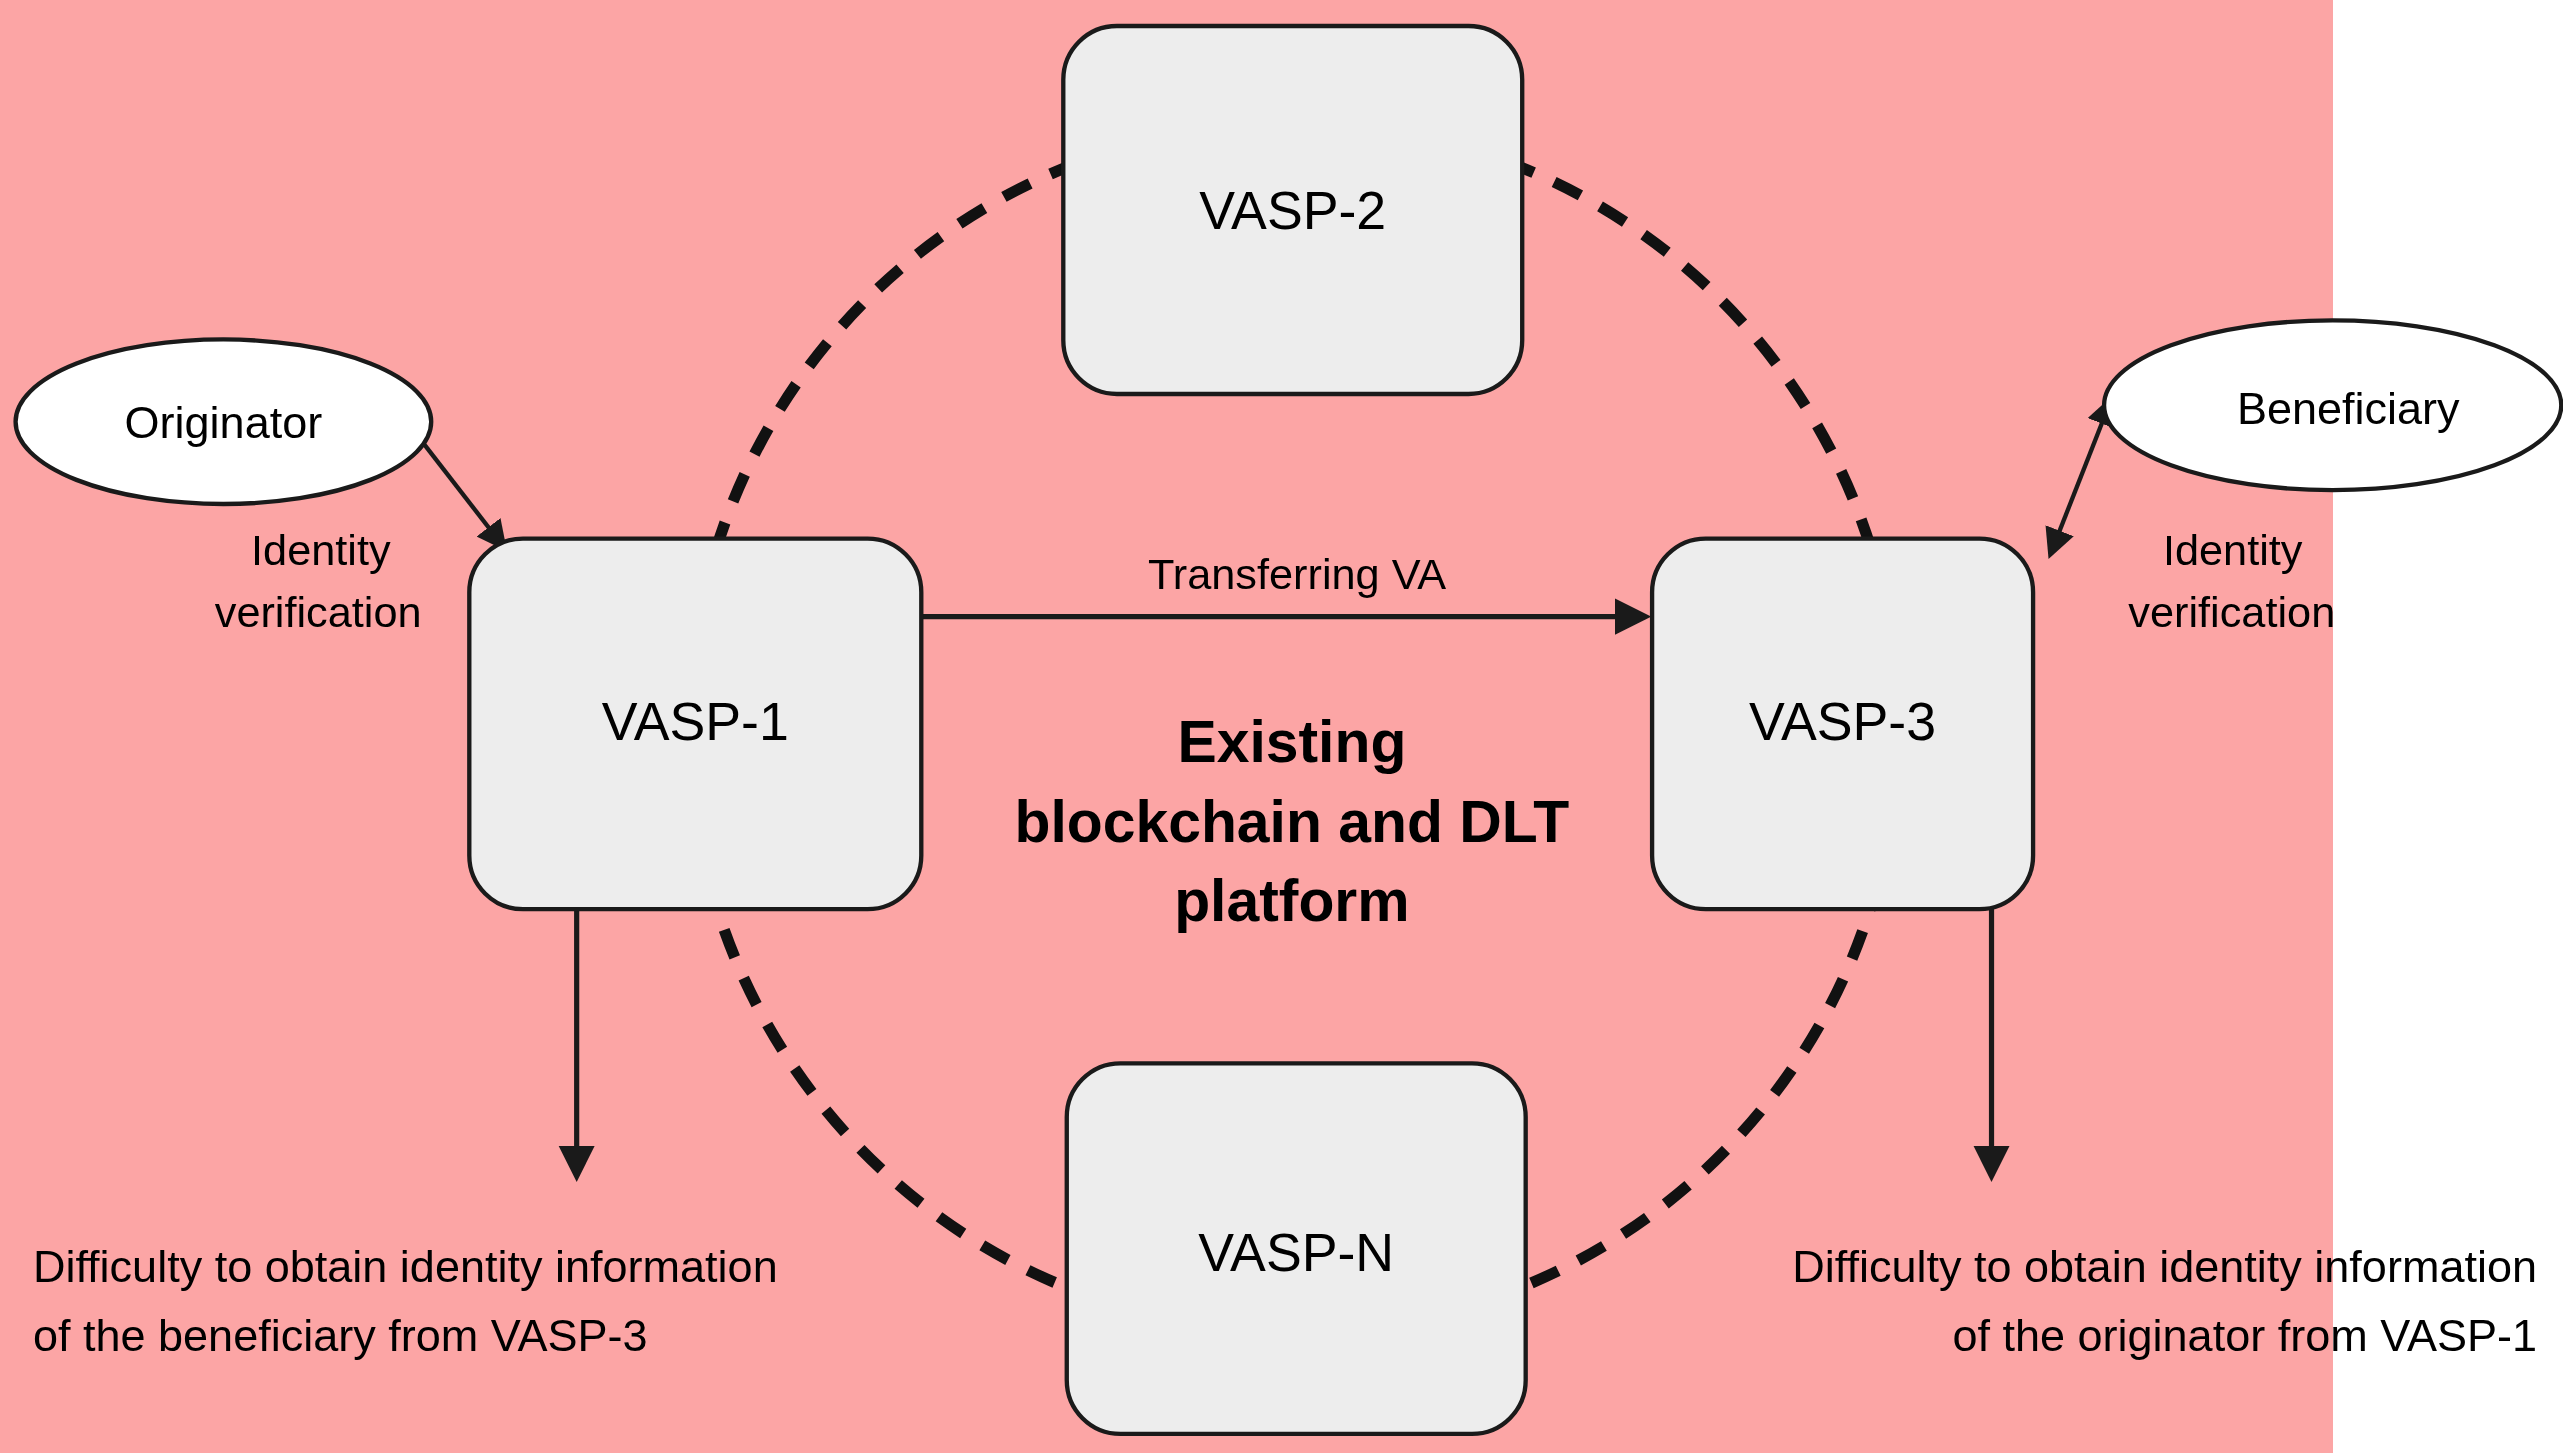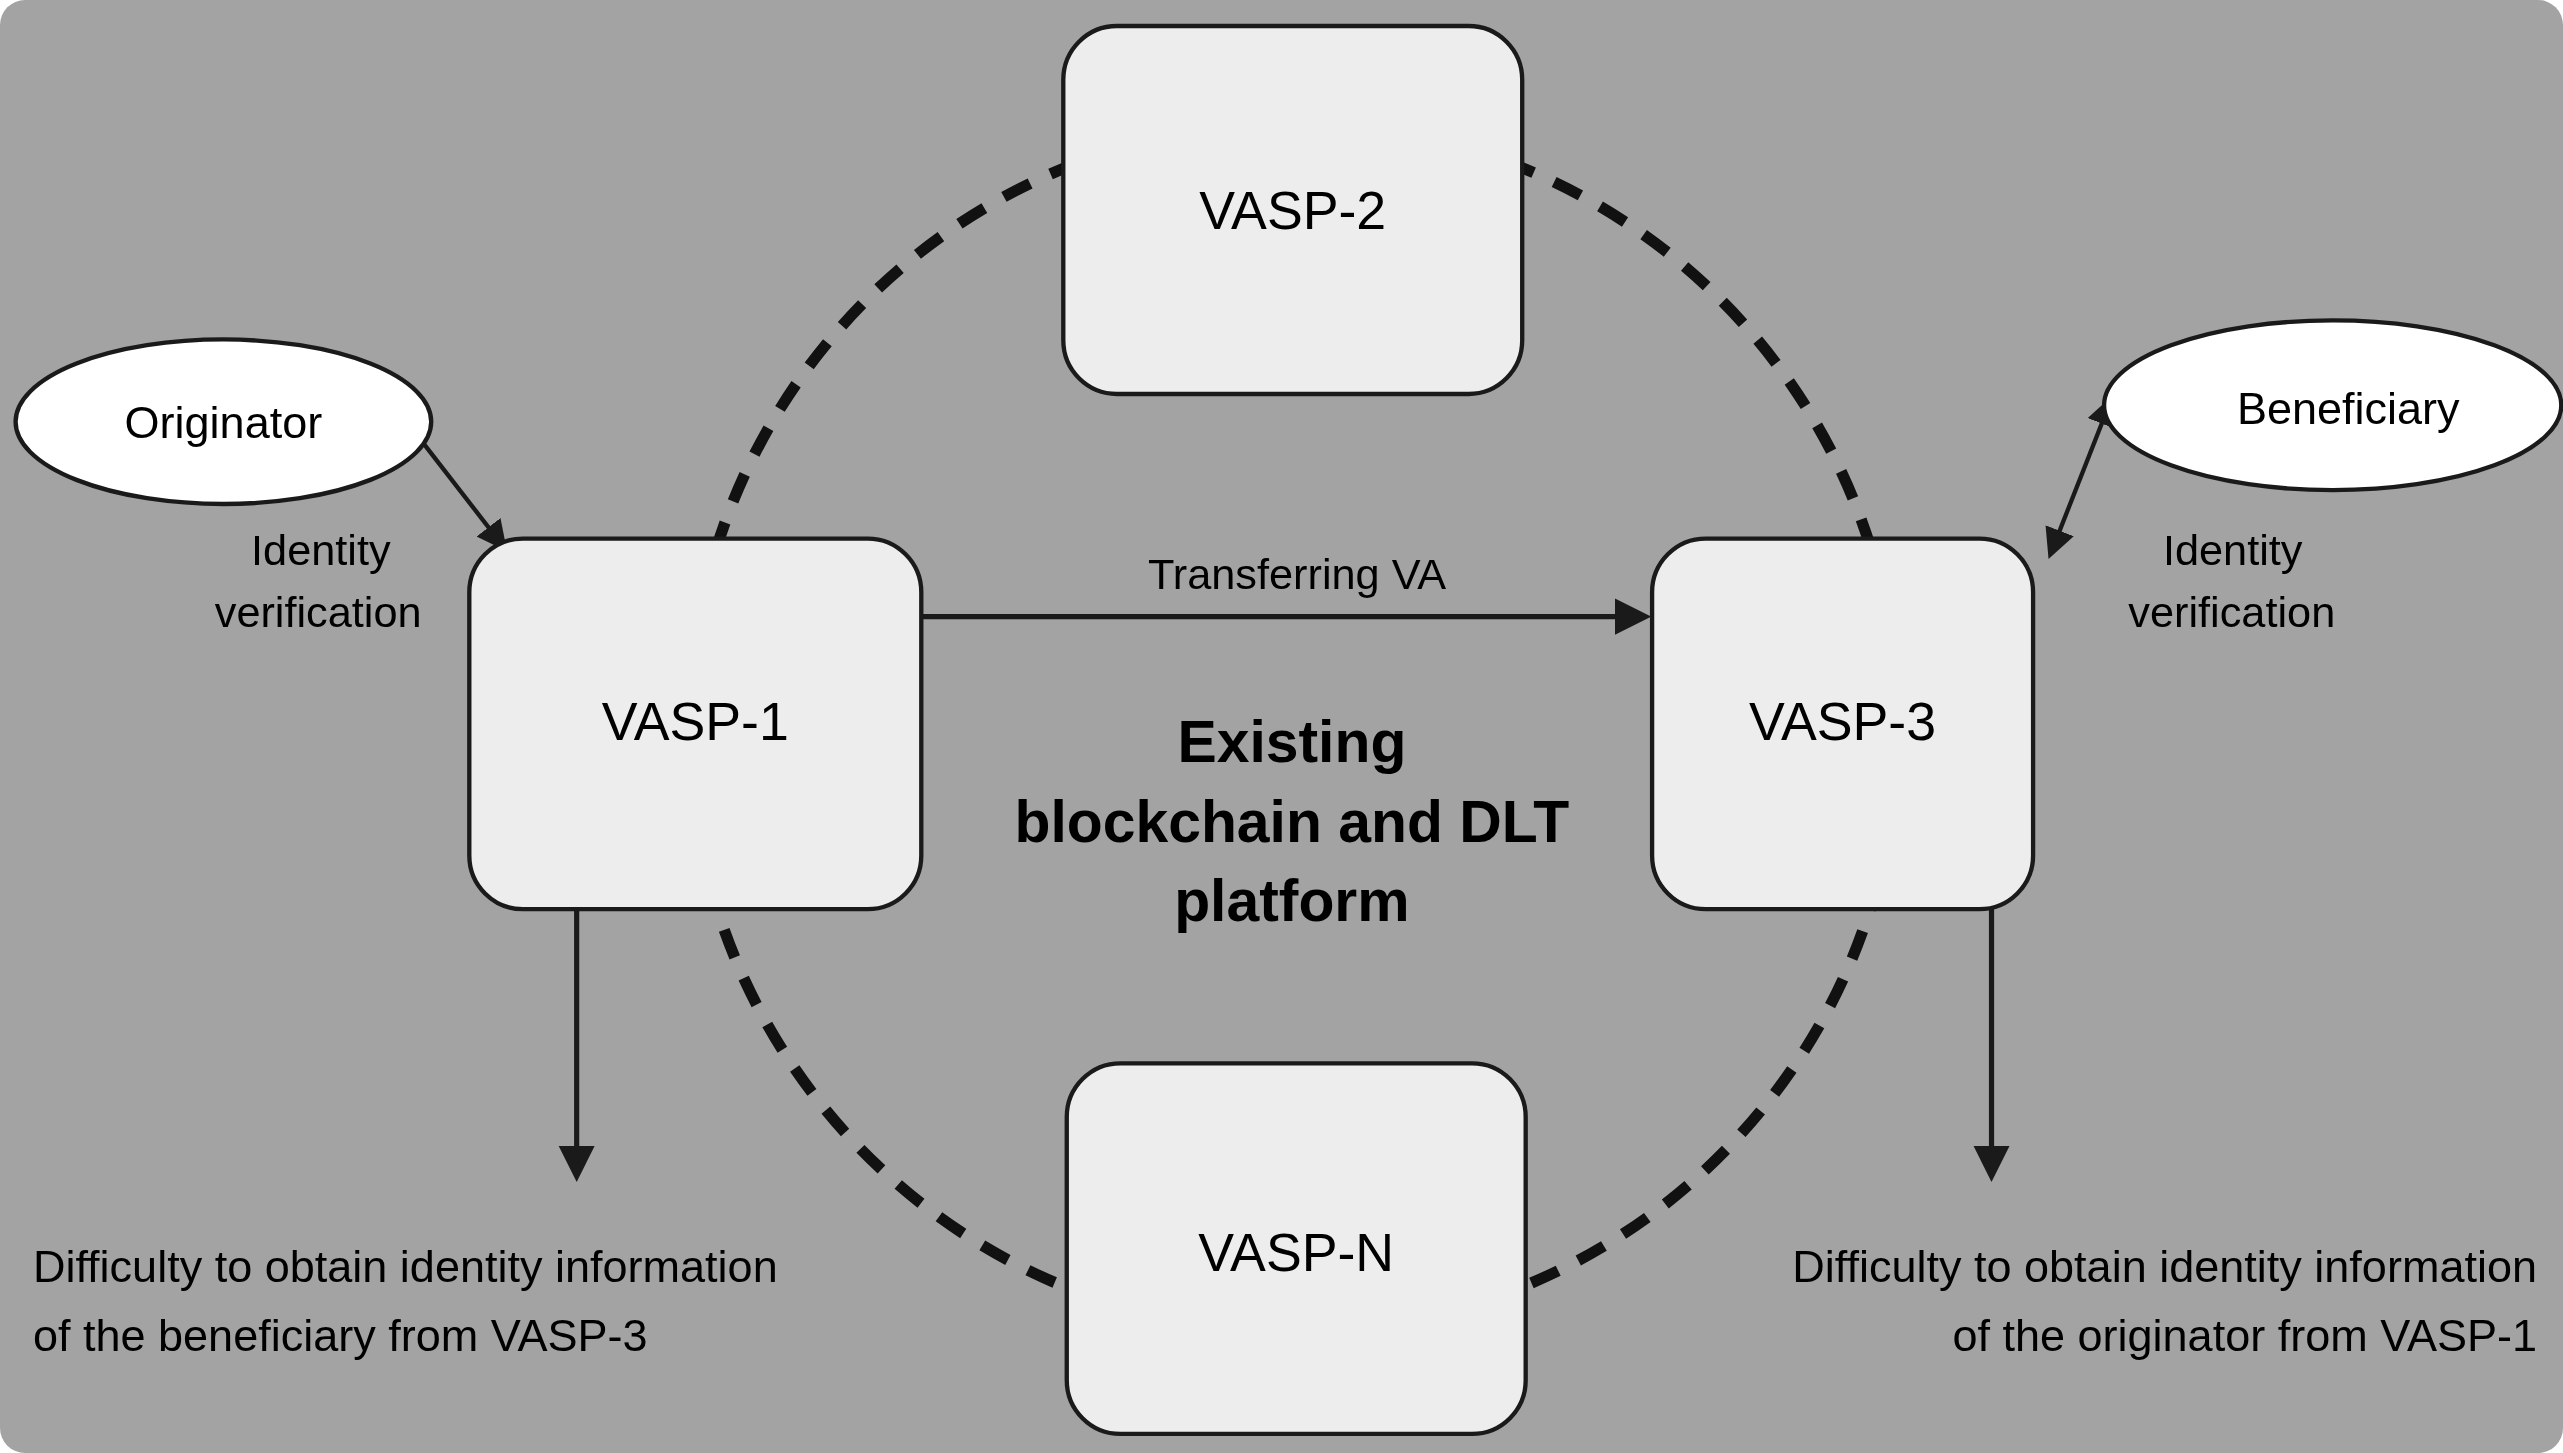--- a/index.html
+++ b/index.html
@@ -8,24 +8,23 @@
     background: #ffffff;
   }
   body {
     width: 2563px;
     height: 1453px;
     font-family: "Liberation Sans", sans-serif;
     overflow: hidden;
   }
   #diagram-root {
     position: relative;
-    width: 2563px;
+    width: 2333px;
     height: 1453px;
-    background: #a3a3a3;
-    border-radius: 25px;
+    background: #fca5a5;
   }
   svg#diagram-svg {
     position: absolute;
     top: 0;
     left: 0;
     width: 2563px;
     height: 1453px;
   }
   .node-box {
     fill: #ededed;

